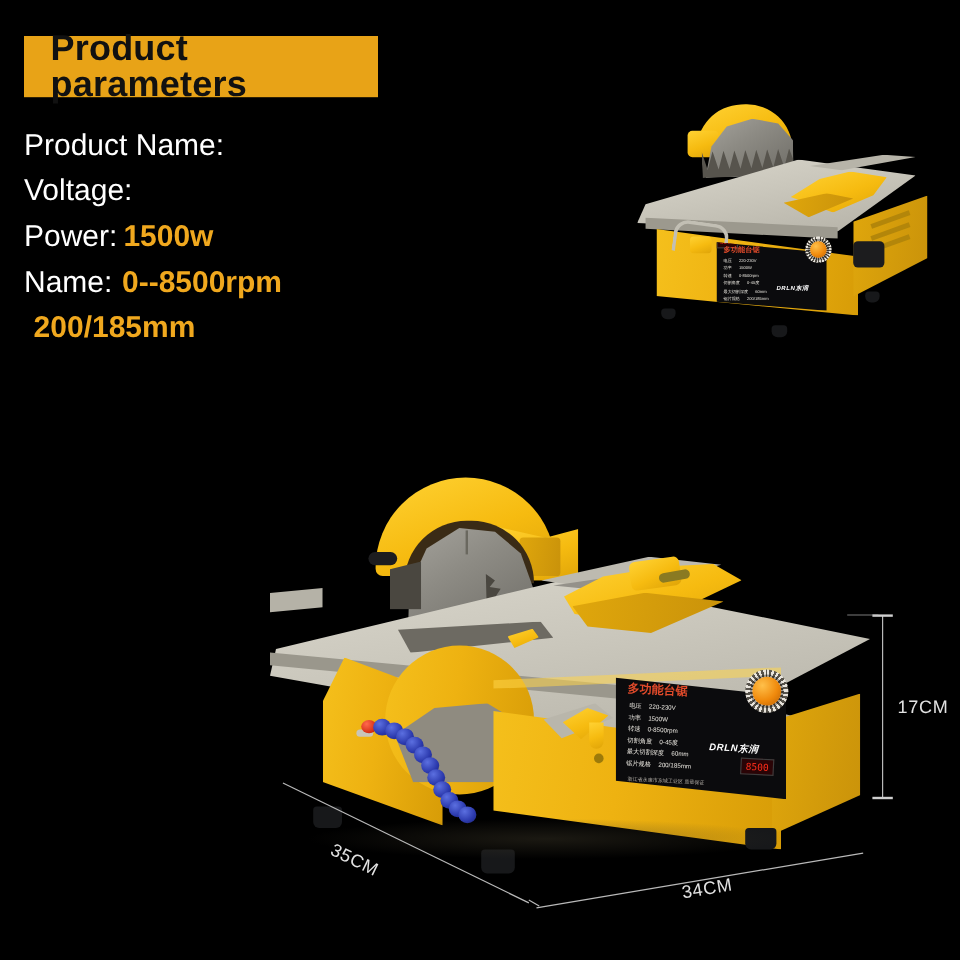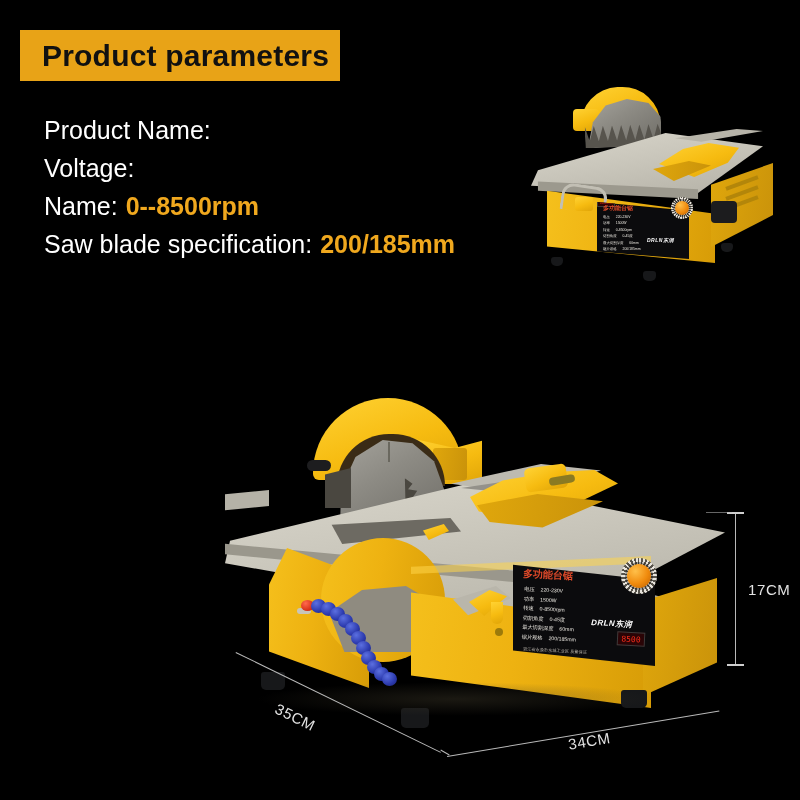--- a/index.html
+++ b/index.html
@@ -17,21 +17,21 @@
     height: 800px;
     background: #000000;
     overflow: hidden;
   }
 
   
   #header-banner {
     position: absolute;
     left: 20px;
     top: 30px;
-    width: 320px;
+    width: 295px;
     height: 51px;
     background: #e8a317;
     display: flex;
     align-items: center;
     box-sizing: border-box;
     padding-left: 22px;
   }
   #header-title {
     color: #111111;
     font-size: 30px;
@@ -43,23 +43,22 @@
   
   #spec-list {
     position: absolute;
     left: 20px;
     top: 107px;
     width: 560px;
   }
   .spec-row {
     height: 38px;
     display: flex;
-    align-items: flex-end;
+    align-items: flex-start;
     white-space: nowrap;
-    margin-left: 24px;
   }
   .spec-label {
     color: #ffffff;
     font-size: 25px;
     font-weight: normal;
   }
   .spec-value {
     color: #f0a81e;
     font-size: 25px;
     font-weight: bold;
@@ -173,29 +172,32 @@
   <div id="spec-list">
 
     <div class="spec-row">
       <span class="spec-label">Product Name:</span>
     </div>
 
     <div class="spec-row">
       <span class="spec-label">Voltage:</span>
     </div>
 
+    <div class="spec-row tight">
+      <span class="spec-label">Power:</span>
+      <span class="spec-value">1500w</span>
+    </div>
 
     <div class="spec-row">
       <span class="spec-label">Name:</span>
       <span class="spec-value">0--8500rpm</span>
     </div>
 
 
     <div class="spec-row">
-      <span class="spec-label">Saw blade specification:</span>
       <span class="spec-value">200/185mm</span>
     </div>
 
 
   </div>
 
   <div class="machine" id="inset-photo" style="left:525px; top:85px; width:270px; height:200px;">
 
     <div class="part guard-yellow" style="left:55px; top:2px; width:80px; height:42px;
                 border-radius:40px 40px 4px 4px; transform:rotate(-2deg);"></div>

